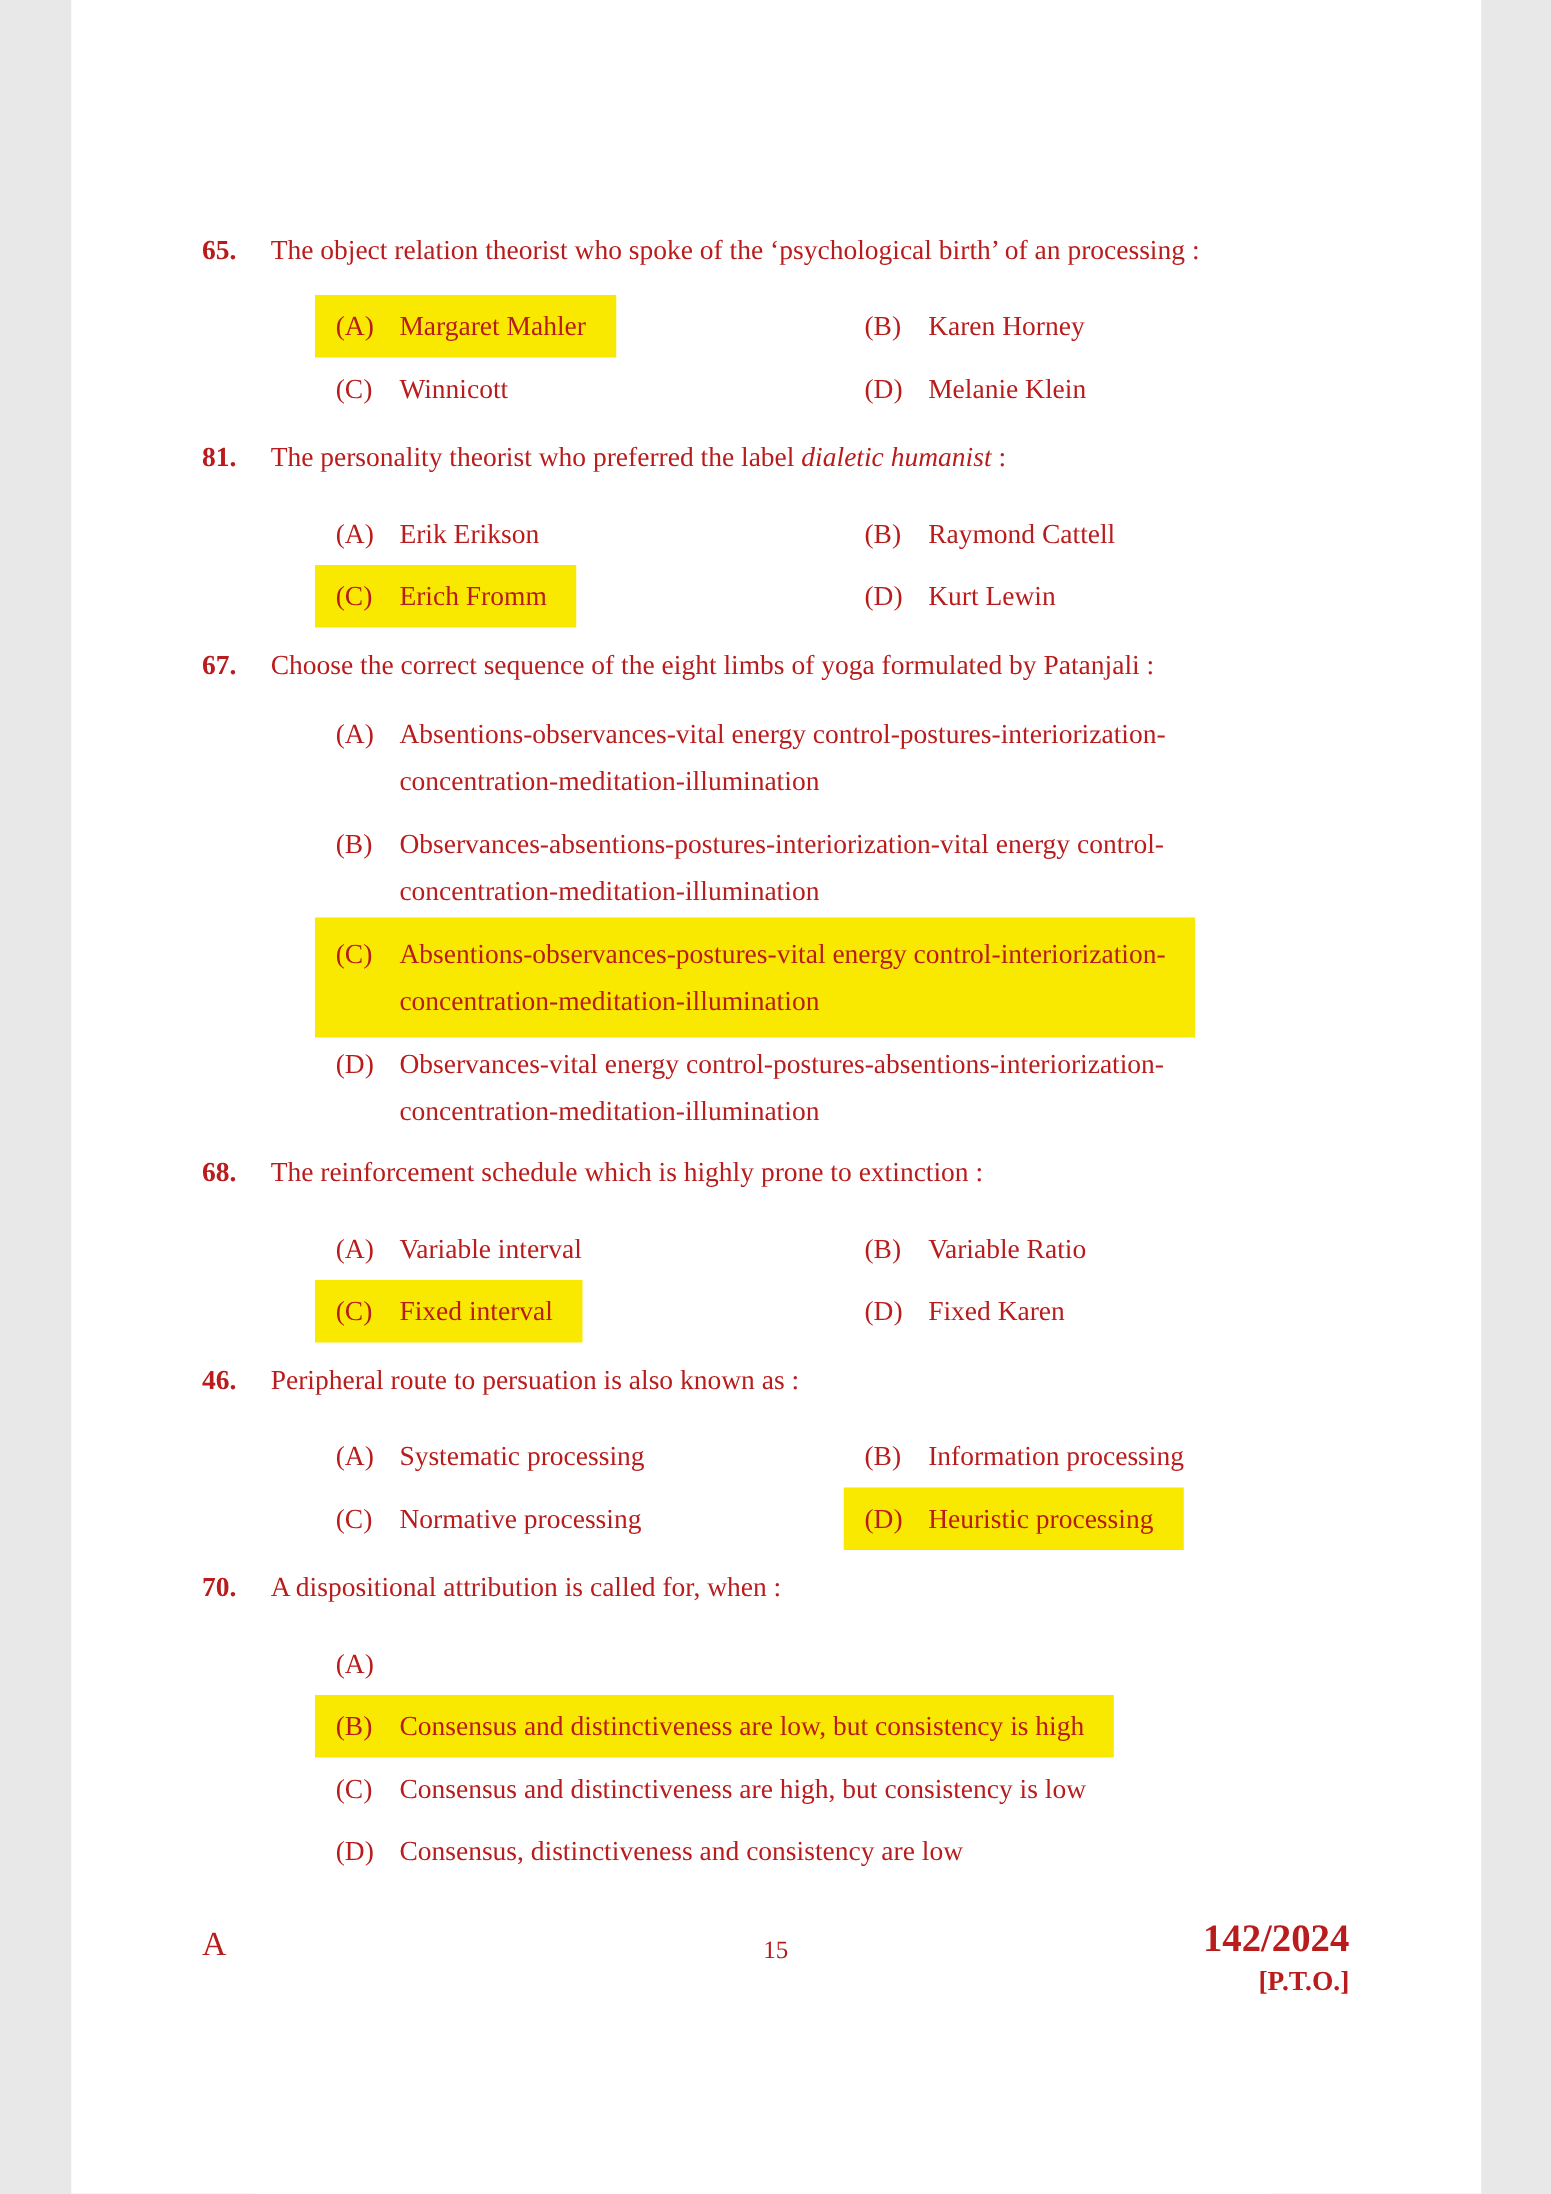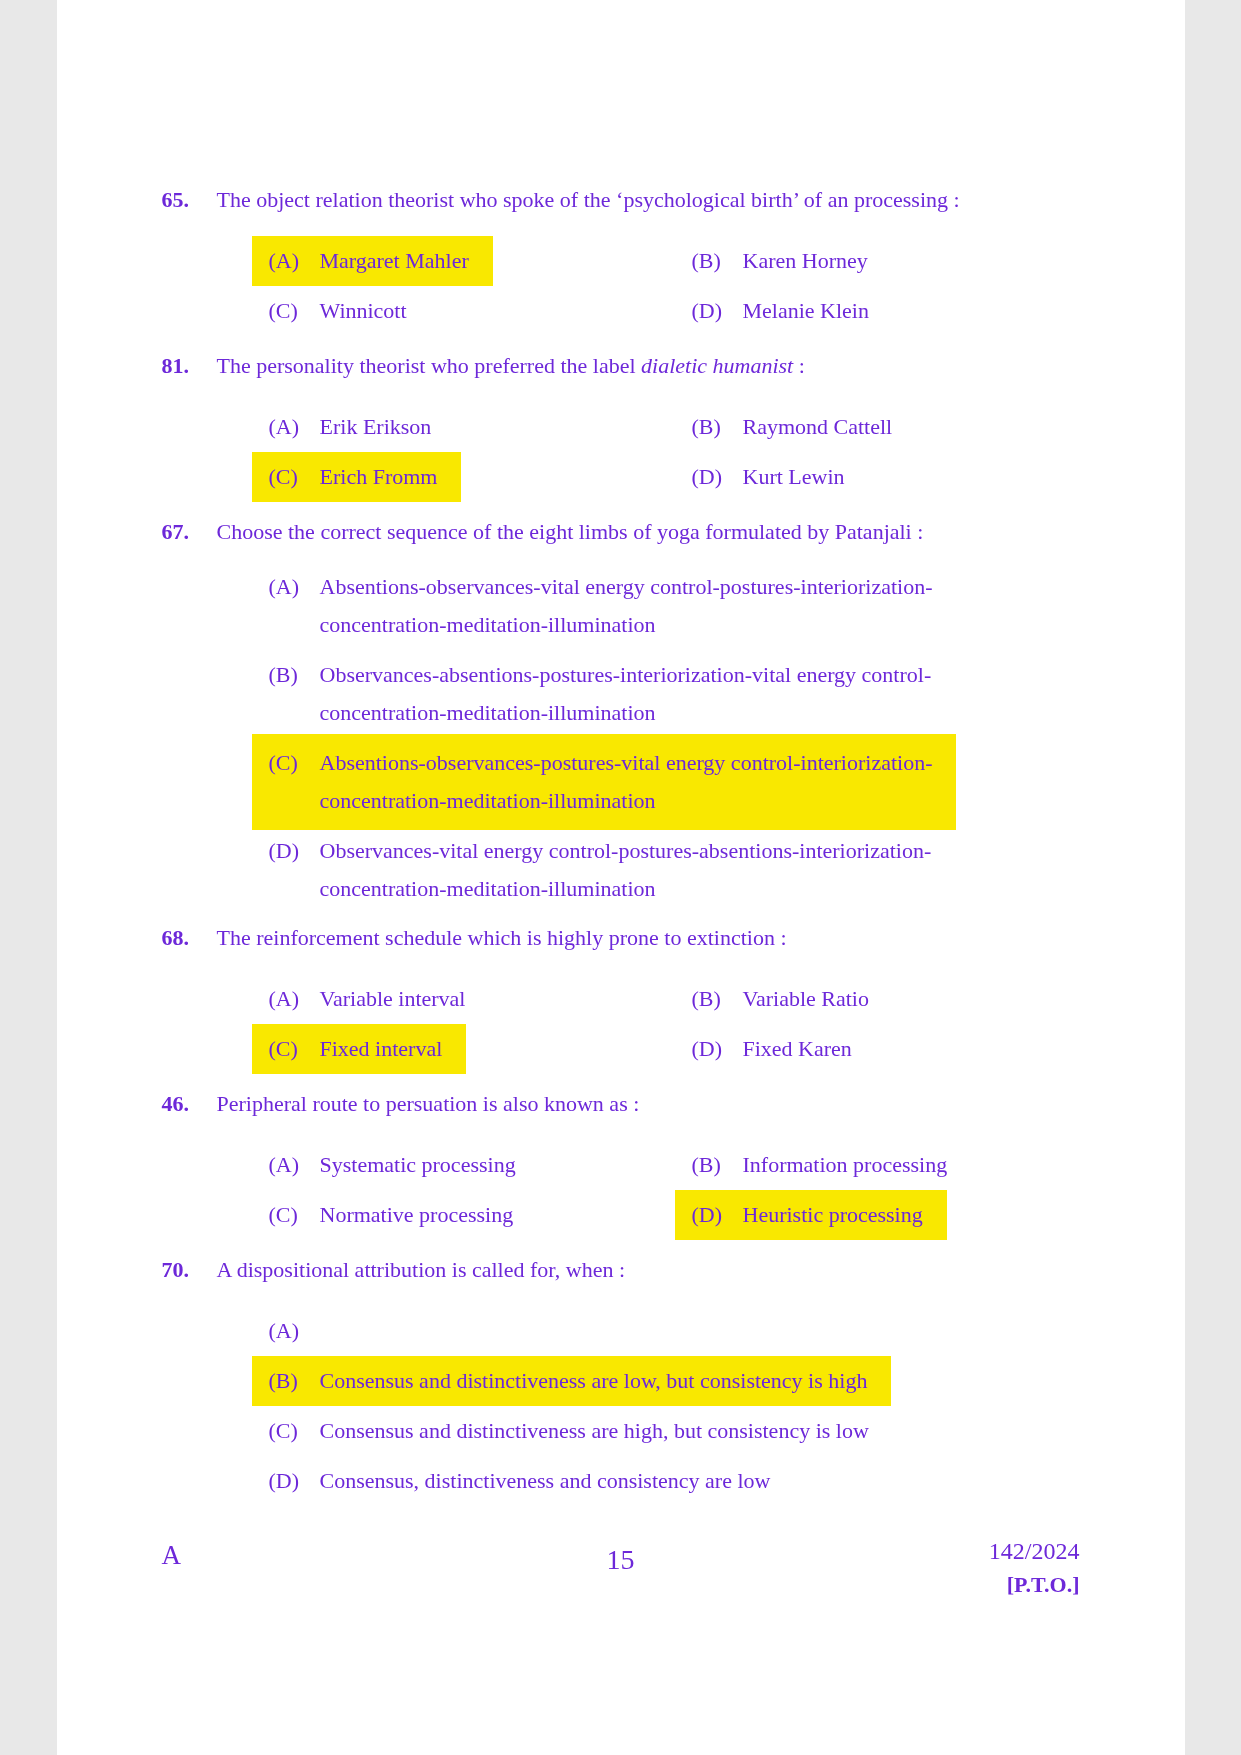--- a/index.html
+++ b/index.html
@@ -2,21 +2,21 @@
 <html style="--hl: #f9e800;"><head>
 <meta charset="utf-8">
 <style>
   * { margin:0; padding:0; box-sizing:border-box; }
   html,body { background:#e8e8e8; }
   .page {
     position:relative;
     width:1128px; height:1755px;
     margin:0 auto;
     background:#ffffff;
-    color:#6d28d9;
+    color:#b91c1c;
     font-family:"Liberation Serif","DejaVu Serif",serif;
     font-size:22px;
     line-height:28px;
     overflow:hidden;
   }
   .content { position:absolute; left:105px; right:105px; top:186px; }
 
   .question { margin-bottom:16px; }
   .q-row { display:flex; margin-bottom:22px; }
   .q-num { width:55px; flex:none; font-weight:bold; }
@@ -36,23 +36,23 @@
   .opt-text { white-space:nowrap; }
 
   .opt.multi { height:auto; margin-bottom:12px; }
   .opt.multi .opt-inner { padding:10px 24px 10px 17px; margin:-10px -24px -10px -17px; }
   .opt.multi .opt-text { line-height:38px; white-space:normal; }
   .opt.multi .opt-letter { align-self:flex-start; line-height:38px; }
 
   .hl { background:var(--hl,#f9e800); }
 
   .footer-booklet { position:absolute; left:105px; top:1540px; font-size:27px; line-height:30px; }
-  .footer-page { position:absolute; left:0; right:0; top:1546px; text-align:center; font-size:28px; }
+  .footer-page { position:absolute; left:0; right:0; top:1546px; text-align:center; font-size:20px; }
   .footer-right { position:absolute; right:105px; top:1538px; text-align:right; }
-  .footer-code { font-weight:normal; font-size:24px; line-height:26px; }
+  .footer-code { font-weight:bold; font-size:31px; line-height:26px; }
   .footer-pto { font-weight:bold; font-size:22px; line-height:26px; margin-top:8px; }
 </style>
 </head>
 <body>
 
 <div class="page">
   <div class="content">
 
     <section class="question">
       <div class="q-row">

